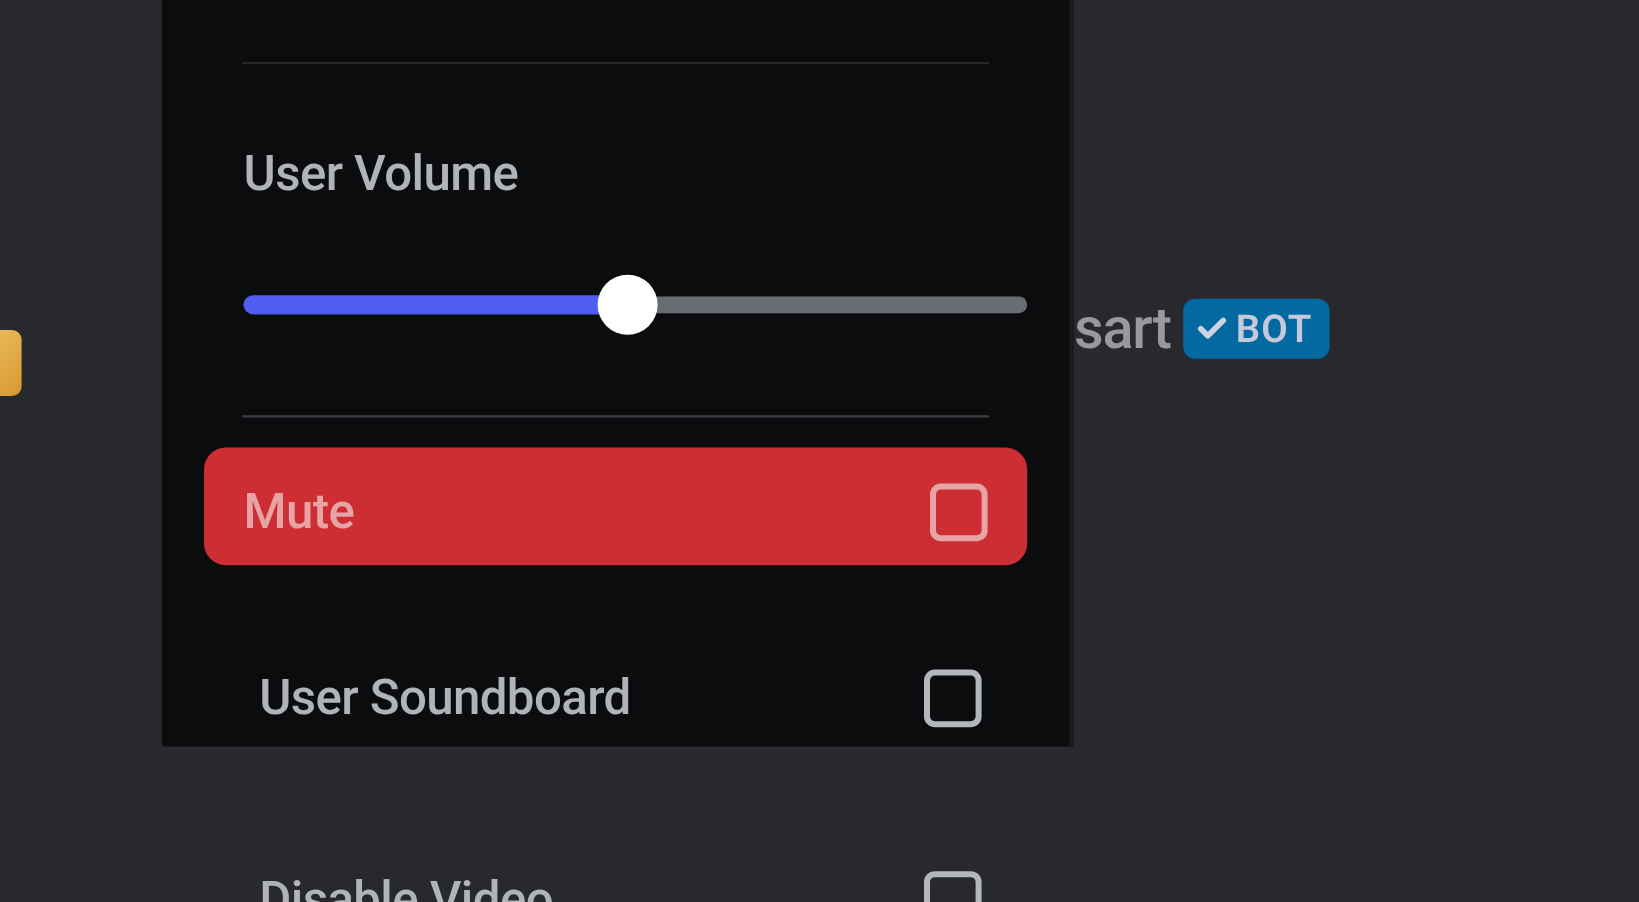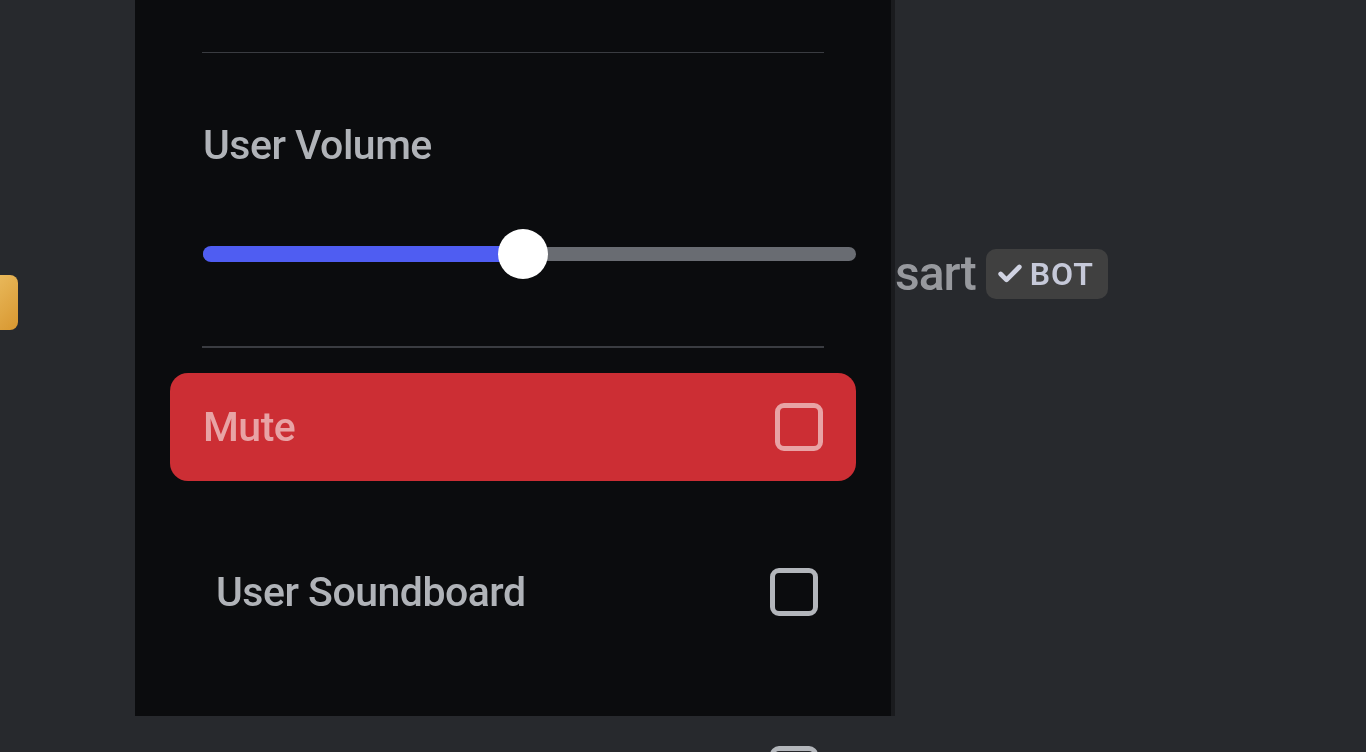--- a/index.html
+++ b/index.html
@@ -15,21 +15,21 @@
       font-family: -apple-system, BlinkMacSystemFont, "Segoe UI", Roboto, Helvetica, Arial, sans-serif;
       overflow: hidden;
       position: relative;
     }
 
     .context-menu {
       position: absolute;
       left: 135px;
       top: 0;
       width: 760px;
-      height: 716px;
+      height: 622px;
       background: #0b0c0e;
       padding: 0 35px;
       border-right: 4px solid #1a1b1e;
     }
 
     .divider-top {
       height: 1px;
       background: #3a3c41;
       margin: 52px 32px 0 32px;
     }
@@ -91,21 +91,21 @@
     .divider-mid {
       height: 2px;
       background: #3a3c41;
       margin: 70px 32px 0 32px;
     }
 
     .menu-item {
       display: flex;
       align-items: flex-end;
       justify-content: space-between;
-      padding: 30px 33px 30px 33px;
+      padding: 30px 33px 20px 33px;
       margin-top: 25px;
       border-radius: 18px;
       cursor: pointer;
     }
 
     .menu-item.highlighted {
       background: #cc2e34;
     }
 
     .menu-item-label {
@@ -156,21 +156,21 @@
       color: #97999e;
       font-size: 48px;
       font-weight: 500;
       letter-spacing: -1px;
     }
 
     .bot-badge {
       display: inline-flex;
       align-items: center;
       gap: 6px;
-      background: #404040;
+      background: #0369a1;
       padding: 6px 14px 6px 10px;
       border-radius: 10px;
     }
 
     .bot-badge svg {
       width: 28px;
       height: 28px;
     }
 
     .bot-badge-text {

